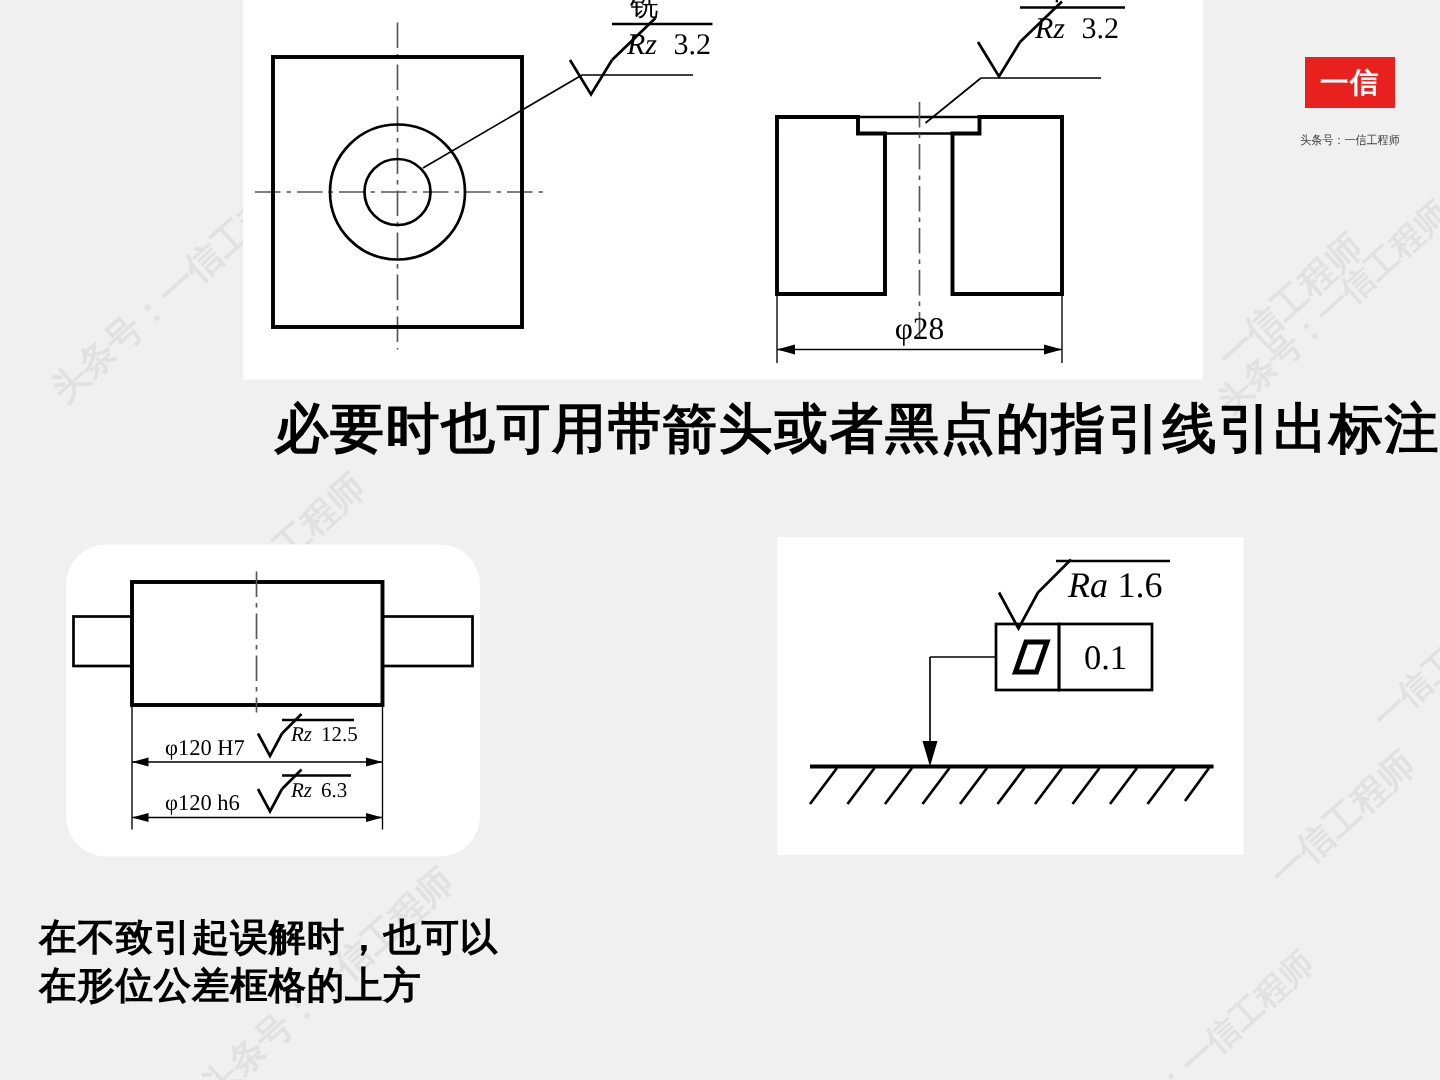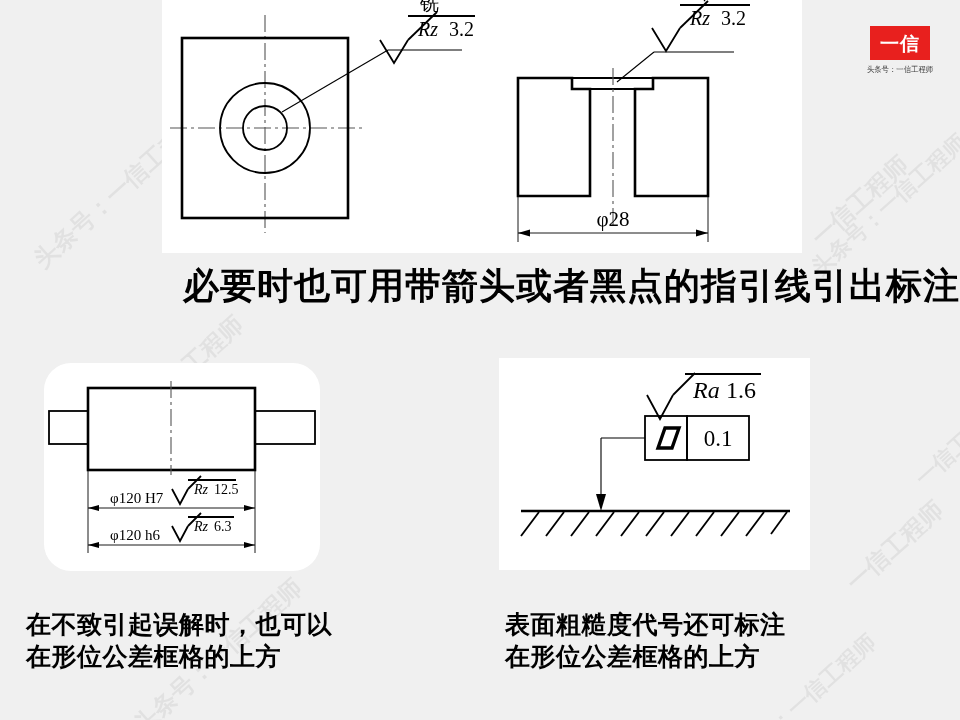--- a/index.html
+++ b/index.html
@@ -21,38 +21,38 @@
     font-weight:700;
     white-space:nowrap;
     transform-origin:center center;
     user-select:none;
     pointer-events:none;
   }
 
   
   .logo-wrap{position:absolute;right:12px;top:22px;width:96px;text-align:center;}
   .logo-badge{
-    width:60px;height:34px;margin:4px auto;
+    width:60px;height:34px;margin:16px auto;
     background:#e8201e;
     display:flex;align-items:center;justify-content:center;
     color:#fff;font-size:19px;font-weight:700;
     font-family:"DejaVu Sans", sans-serif;
     letter-spacing:1px;line-height:1;
   }
   .logo-cap{
     margin-top:3px;font-size:8px;color:#3b3b3b;
     font-family:"DejaVu Sans", sans-serif;
     transform:scaleX(0.92);
   }
 
   
   .panel{position:absolute;background:#ffffff;}
   #panel-tl{left:162px;top:0px;width:640px;height:253px;}
   #panel-bl{left:44px;top:363px;width:276px;height:208px;border-radius:27px;}
-  #panel-br{left:499px;top:358px;width:311px;height:212px;}
+  #panel-br{left:518px;top:358px;width:311px;height:212px;}
 
   svg{display:block;overflow:visible;}
   .ln{stroke:#000;fill:none;}
   .thick{stroke-width:2.6;}
   .med{stroke-width:1.8;}
   .thin{stroke-width:1.1;}
   .hair{stroke-width:0.9;}
   .center{stroke:#555;stroke-width:1.1;stroke-dasharray:17 4 3 4;}
 
   
@@ -256,18 +256,14 @@
         <line class="ln med" x1="272" y1="176" x2="288" y2="154"></line>
       </g>
     </svg>
   </div>
 
   <div class="caption" id="cap-left">
     <div>在不致引起误解时，也可以</div>
     <div>在形位公差框格的上方</div>
   </div>
 
-  <div class="caption" id="cap-right">
-    <div>表面粗糙度代号还可标注</div>
-    <div>在形位公差框格的上方</div>
-  </div>
 
 </div>
 
 </body></html>

